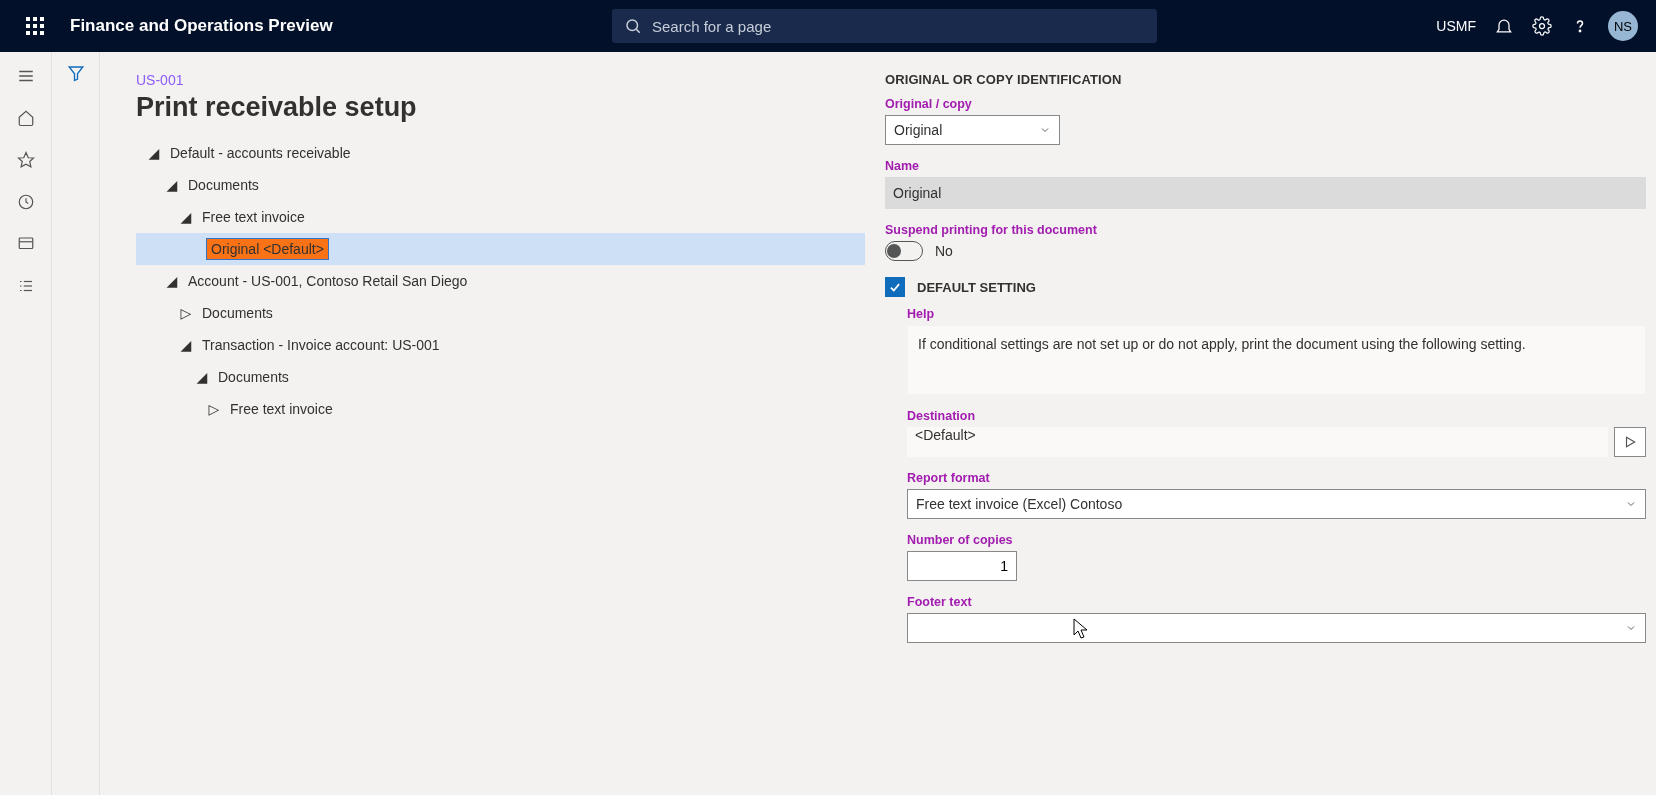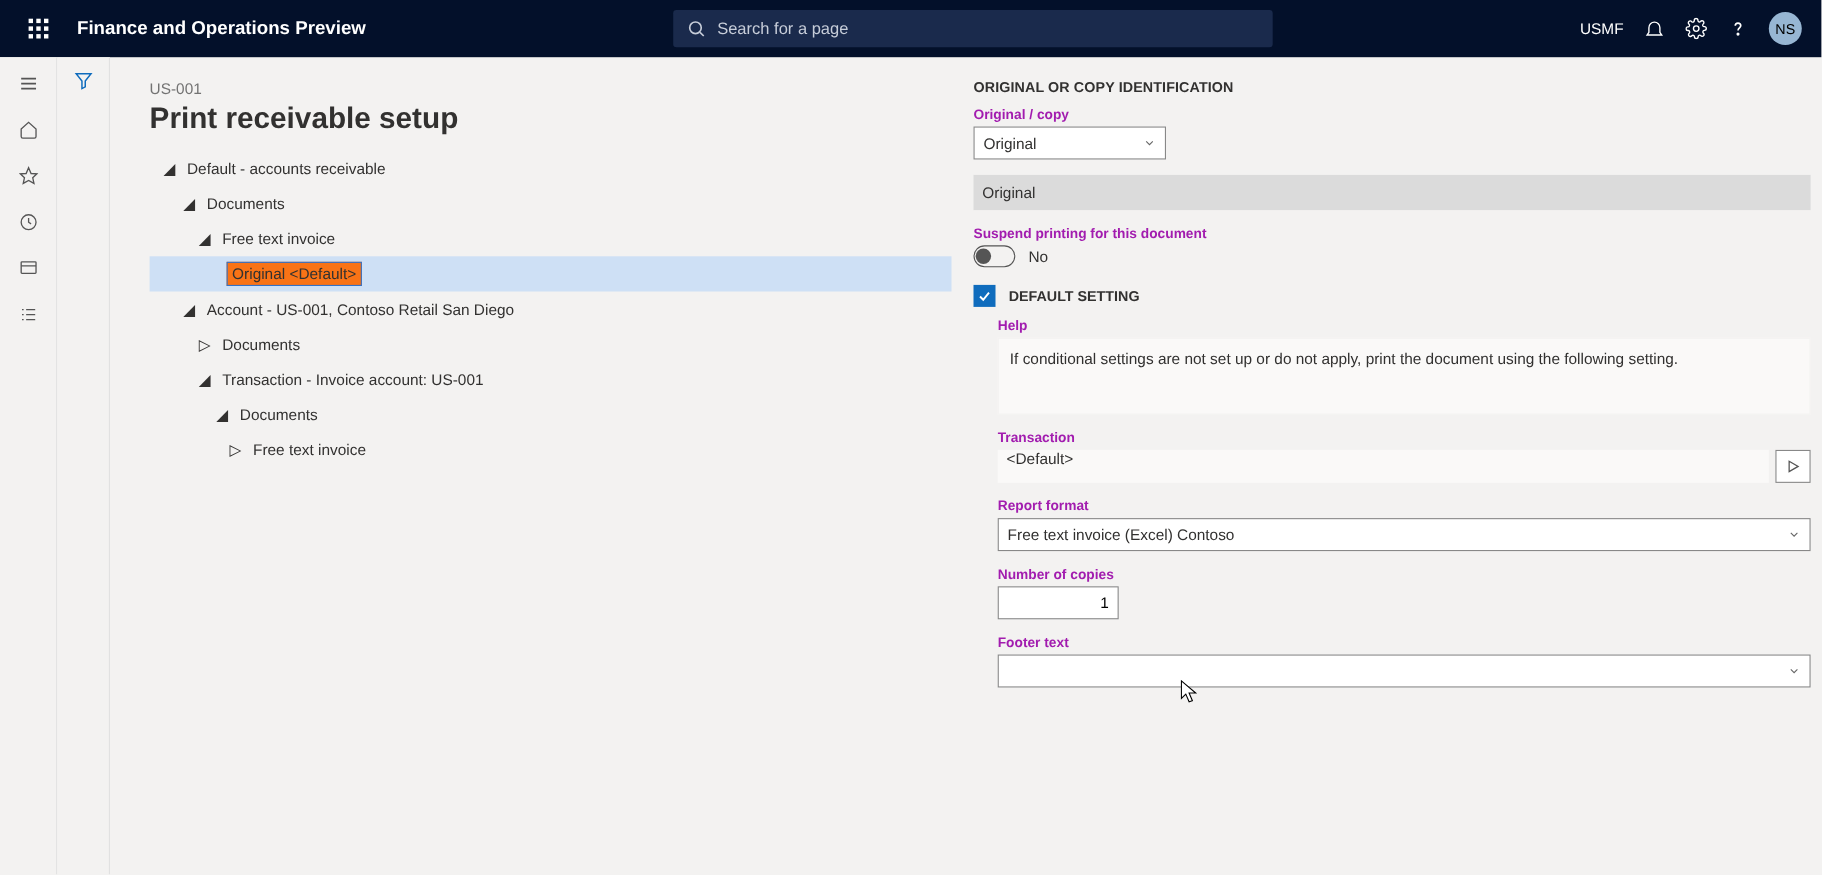--- a/index.html
+++ b/index.html
@@ -66,21 +66,21 @@
   padding-top: 12px; display:flex; justify-content:center;
 }
 .filter-active { color:#0f6cbd; }
 
 .content {
   flex: 1; display: flex; overflow: hidden;
 }
 .leftpane {
   width: 775px; padding: 20px 10px 0 36px;
 }
-.breadcrumb { font-size: 14px; color:#737373; }
+.breadcrumb { font-size: 14px; color:#8b5cf6; }
 .page-title { font-size: 27px; font-weight: 600; margin-top: 4px; margin-bottom: 14px; }
 
 .tree { font-size: 14px; }
 .tree-row {
   display:flex; align-items:center; height: 32px;
   cursor: pointer;
 }
 .caret { width:16px; display:inline-flex; justify-content:center; margin-right: 8px; color:#323130; }
 .tree-label { }
 .selected-row { background:#cee0f5; }
@@ -305,20 +305,21 @@
           <span>Original</span>
           <span class="select-caret">
             <svg width="12" height="12" viewBox="0 0 24 24" fill="none" stroke="#666" stroke-width="2">
                 <polyline points="6 9 12 15 18 9"></polyline>
               </svg>
           </span>
         </div>
       </div>
 
       <div class="field">
+        <label class="field-label">Name</label>
         <div class="readonly-box">Original</div>
       </div>
 
       <div class="field">
         <label class="field-label">Suspend printing for this document</label>
         <div class="toggle-row">
           <div class="toggle">
             <div class="toggle-knob"></div>
           </div>
           <span>No</span>
@@ -334,21 +335,21 @@
         <span class="default-label">DEFAULT SETTING</span>
       </div>
 
       <div class="sub">
         <div class="field">
           <label class="field-label">Help</label>
           <div class="help-box">If conditional settings are not set up or do not apply, print the document using the following setting.</div>
         </div>
 
         <div class="field">
-          <label class="field-label">Transaction</label>
+          <label class="field-label">Destination</label>
           <div class="dest-row">
             <div class="dest-input">&lt;Default&gt;</div>
             <div class="dest-btn">
               <svg width="14" height="14" viewBox="0 0 24 24" fill="none" stroke="#555" stroke-width="2">
                   <polygon points="6 4 20 12 6 20"></polygon>
                 </svg>
             </div>
           </div>
         </div>
 

